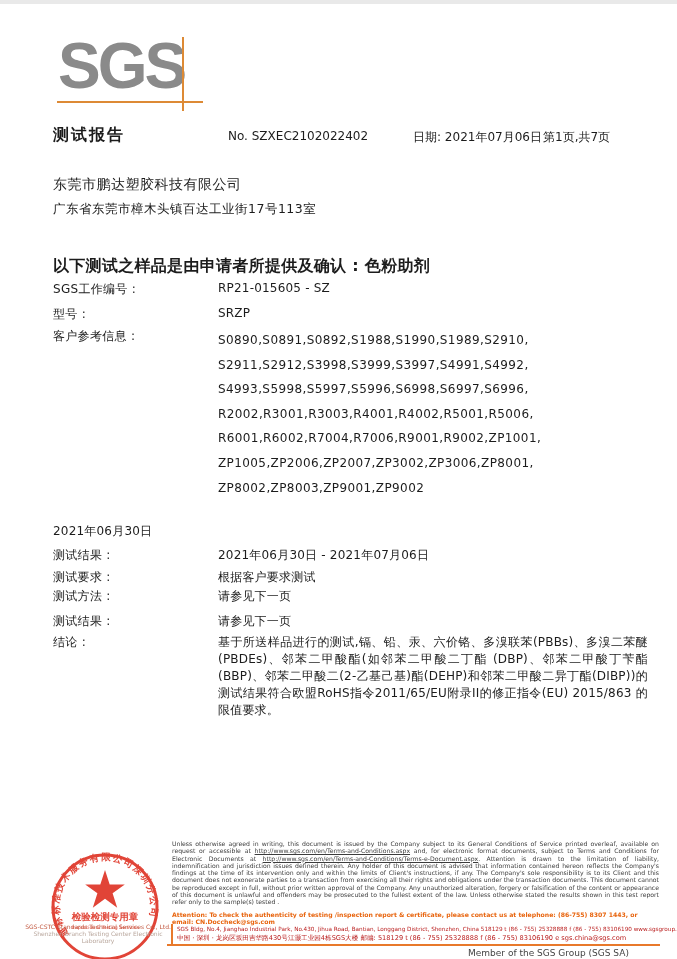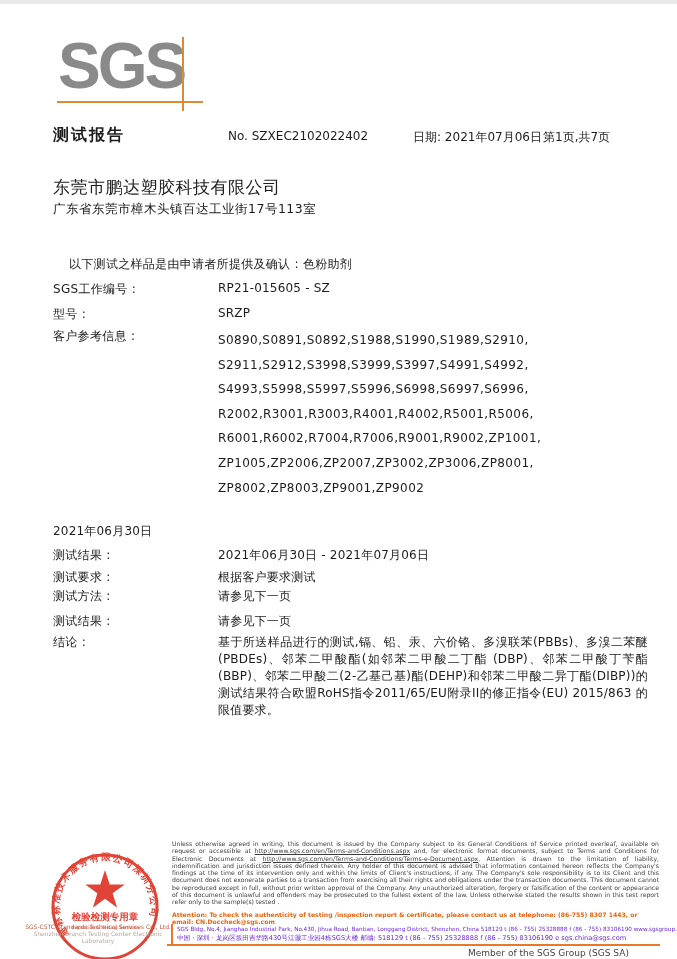--- a/index.html
+++ b/index.html
@@ -20,44 +20,44 @@
   .logo-hline { position:absolute; left:57px; top:97px; width:146px; height:2px; background:#dd8a35; }
   .logo-vline { position:absolute; left:182px; top:33px; width:2px; height:74px; background:#dd8a35; }
 
   
   .doc-title { position:absolute; left:53px; top:121px; font-size:16px; font-weight:bold; letter-spacing:2px; }
   .report-no { position:absolute; left:228px; top:125px; font-size:12px; font-weight:500; }
   .report-date { position:absolute; left:413px; top:125px; font-size:12px; font-weight:500; }
   .page-no { position:absolute; left:543px; top:125px; font-size:12px; font-weight:500; }
 
   
-  .company { position:absolute; left:53px; top:172px; font-size:17px; letter-spacing:.5px; }
+  .company { position:absolute; left:53px; top:172px; font-size:14px; letter-spacing:.5px; }
   .company-addr { position:absolute; left:53px; top:197px; font-size:12.5px; letter-spacing:.5px; }
 
-  .sample-statement { position:absolute; left:69px; top:252px; font-size:12px; letter-spacing:.3px; }
+  .sample-statement { position:absolute; left:53px; top:252px; font-size:16px; letter-spacing:.3px;font-weight:bold; }
 
   
   .row { position:absolute; left:53px; font-size:12px; display:flex; }
   .row .lbl { width:165px; flex:0 0 165px; letter-spacing:.3px; }
   .row .val { letter-spacing:.2px; }
   .ref-lines div { line-height:24.6px; letter-spacing:.4px; }
   .conclusion-val { width:430px; line-height:17px; text-align:justify; }
 
   
   .legal {
     position:absolute; left:172px; top:836px; width:487px;
     font-size:6.15px; line-height:7.3px; color:#3c3c3c; text-align:justify;
     font-weight:500;
   }
   .legal .url { text-decoration:underline; }
   .attention {
     position:absolute; left:172px; top:907px; width:487px;
     font-size:6.15px; line-height:7.2px; color:#e8650f; font-weight:bold;
   }
-  .addr-block { position:absolute; left:177px; top:921px; width:482px; color:#6d28d9; }
+  .addr-block { position:absolute; left:177px; top:921px; width:482px; color:#b91c1c; }
   .addr-en { font-size:5.7px; line-height:8px; white-space:nowrap; }
   .addr-cn { font-size:6.6px; line-height:10px; white-space:nowrap; }
   .addr-vline { position:absolute; left:171px; top:920px; width:2px; height:20px; background:#e8792b; }
   .footer-hline { position:absolute; left:167px; top:940px; width:493px; height:2px; background:#e8792b; }
   .member-line { position:absolute; left:468px; top:944px; font-size:9px; color:#444; }
 
   .stamp-svg { position:absolute; left:42px; top:843px; width:126px; height:116px; opacity:.88; }
   .stamp-under {
     position:absolute; left:22px; top:919px; width:152px;
     font-size:6px; line-height:7px; text-align:center;

